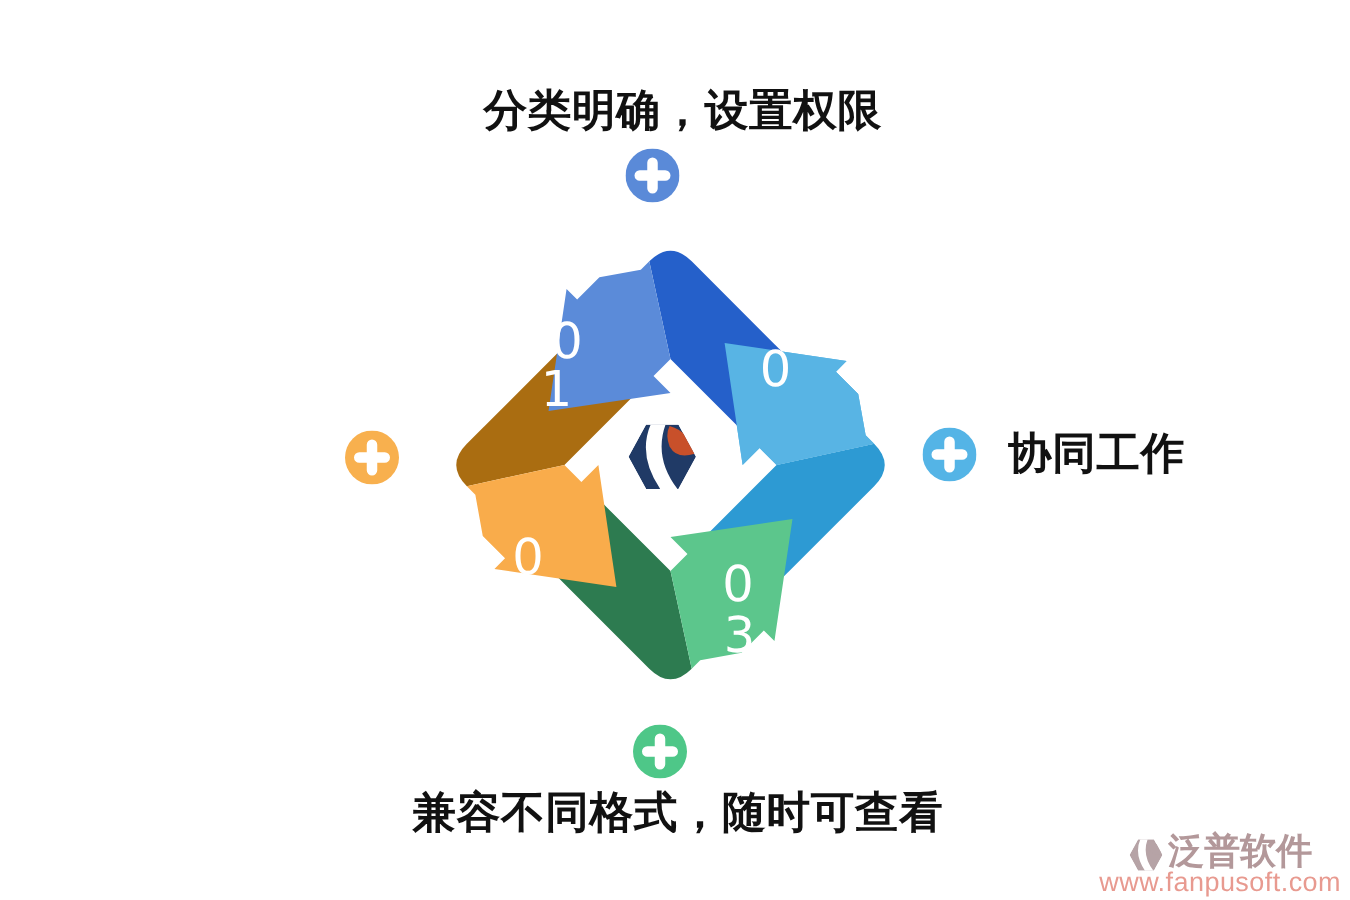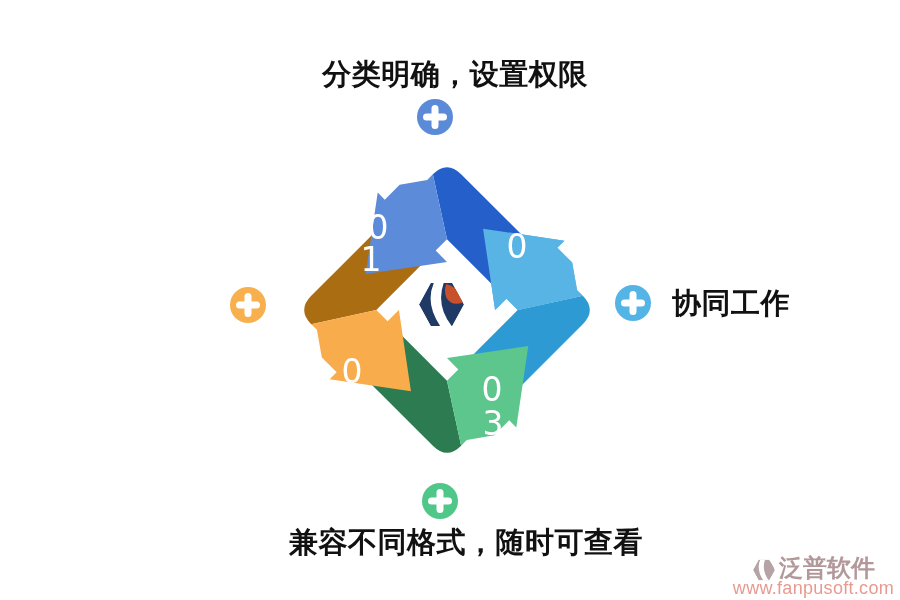--- a/index.html
+++ b/index.html
@@ -83,21 +83,21 @@
   <svg class="plus" style="left:615px;top:285px;" width="36" height="36" viewBox="0 0 36 36">
     <circle cx="18" cy="18" r="18" fill="#54b4e6"></circle>
     <path d="M18 9.5 V26.5 M9.5 18 H26.5" stroke="#ffffff" stroke-width="7" stroke-linecap="round" fill="none"></path>
   </svg>
   <div class="feat-text" style="left:672px;top:290px;">协同工作</div>
 
   <svg class="plus" style="left:422px;top:483px;" width="36" height="36" viewBox="0 0 36 36">
     <circle cx="18" cy="18" r="18" fill="#4ec788"></circle>
     <path d="M18 9.5 V26.5 M9.5 18 H26.5" stroke="#ffffff" stroke-width="7" stroke-linecap="round" fill="none"></path>
   </svg>
-  <div class="feat-text centered" style="left:466px;top:529px;">兼容不同格式，随时可查看</div>
+  <div class="feat-text centered" style="left:452px;top:529px;">兼容不同格式，随时可查看</div>
 
   <svg class="plus" style="left:230px;top:287px;" width="36" height="36" viewBox="0 0 36 36">
     <circle cx="18" cy="18" r="18" fill="#f8b04e"></circle>
     <path d="M18 9.5 V26.5 M9.5 18 H26.5" stroke="#ffffff" stroke-width="7" stroke-linecap="round" fill="none"></path>
   </svg>
 
   <div class="watermark">
     <div class="wm-row">
       <svg class="wm-glyph" width="24" height="22" viewBox="0 0 100 92">
         <defs>

